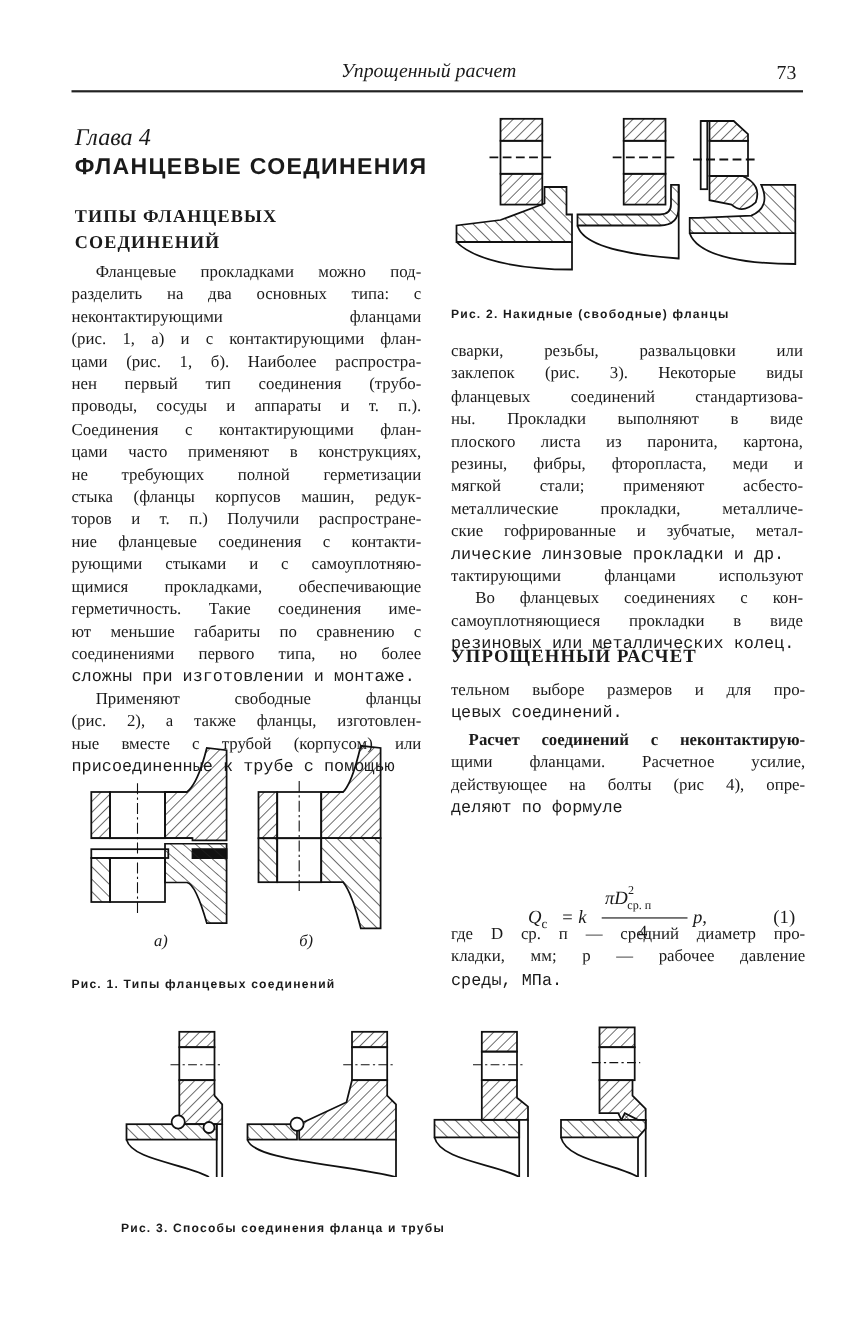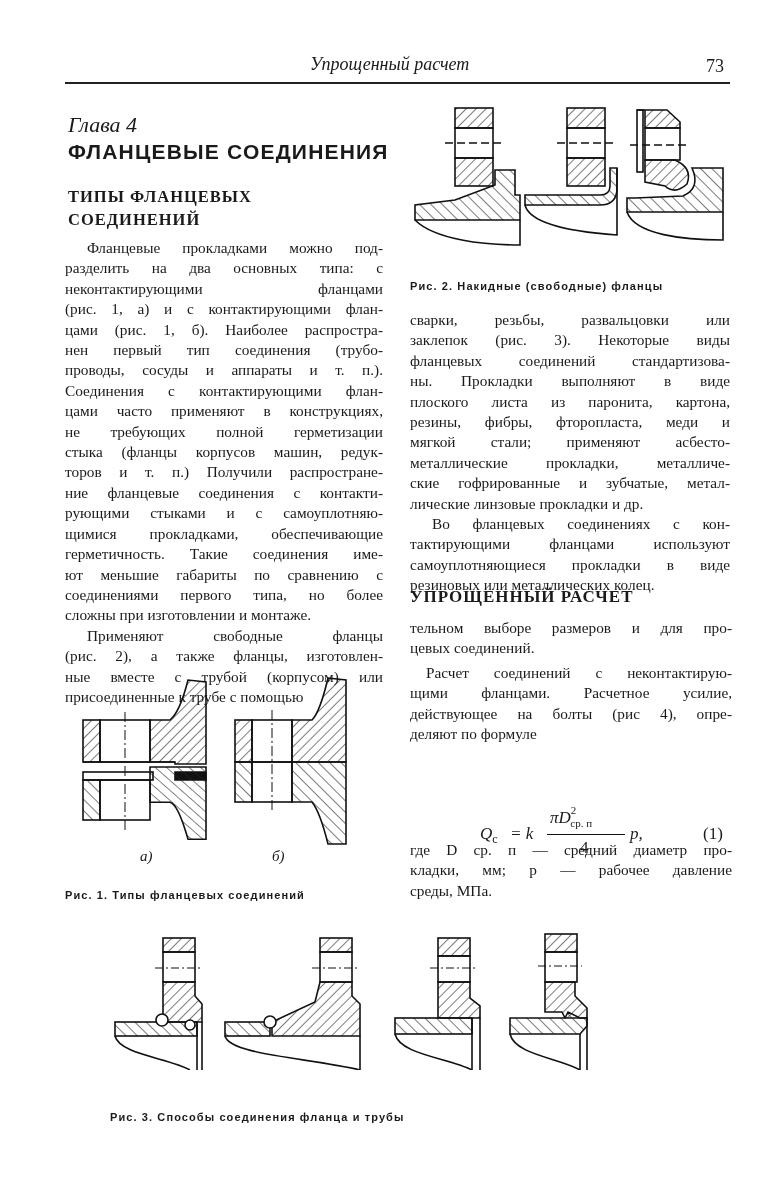--- a/index.html
+++ b/index.html
@@ -12,21 +12,21 @@
   .rh-rule { position:absolute; left:65px; top:30px; width:665px; height:1.5px; background:#222; }
 
   .chapter { left:68px; top:112px; font-style:italic; font-size:22px; }
   .chapter-title { left:68px; top:140px; font-family:"Liberation Sans","DejaVu Sans",sans-serif; font-weight:bold; font-size:21px; letter-spacing:1.2px; }
   .h2 { font-family:Liberation Serif, serif; font-weight:bold; font-size:16.5px; letter-spacing:1px; line-height:23px; }
   .sec1 { left:68px; top:185px; width:320px; }
   .sec2 { left:410px; top:585px; width:330px; font-size:17px; }
 
   .col { font-size:15.3px; line-height:20.4px; text-align:justify; }
   .col .line { display:block; text-align:justify; text-align-last:justify; white-space:nowrap; }
-  .col .last { text-align-last:left; }
+  .col .last { text-align-last:left;font-family:Liberation Mono, monospace; }
   .left-col { left:65px; top:238px; width:318px; }
   .right-col-a { left:410px; top:310px; width:320px; }
   .right-col-b { left:410px; top:618px; width:322px; }
 
   .caption { font-family:"Liberation Sans","DejaVu Sans",sans-serif; font-weight:bold; font-size:11px; letter-spacing:1.1px; }
   .cap1 { left:65px; top:889px; }
   .cap2 { left:410px; top:280px; }
   .cap3 { left:110px; top:1111px; }
 
   .fig-label { font-style:italic; font-size:15px; }
@@ -117,31 +117,31 @@
     <span class="line">сварки, резьбы, развальцовки или</span>
     <span class="line">заклепок (рис. 3). Некоторые виды</span>
     <span class="line">фланцевых соединений стандартизова-</span>
     <span class="line">ны. Прокладки выполняют в виде</span>
     <span class="line">плоского листа из паронита, картона,</span>
     <span class="line">резины, фибры, фторопласта, меди и</span>
     <span class="line">мягкой стали; применяют асбесто-</span>
     <span class="line">металлические прокладки, металличе-</span>
     <span class="line">ские гофрированные и зубчатые, метал-</span>
     <span class="line last">лические линзовые прокладки и др.</span>
+    <span class="line">тактирующими фланцами используют</span>
     <span class="line" style="text-indent: 22px;">Во фланцевых соединениях с кон-</span>
-    <span class="line">тактирующими фланцами используют</span>
     <span class="line">самоуплотняющиеся прокладки в виде</span>
     <span class="line last">резиновых или металлических колец.</span>
   </div>
 
 <div class="abs h2 sec2">УПРОЩЕННЫЙ РАСЧЕТ</div>
 <div class="abs col right-col-b" id="calccol">
     <span class="line">тельном выборе размеров и для про-</span>
     <span class="line last">цевых соединений.</span>
-    <span class="line" style="text-indent: 16px; font-weight: normal; margin-top: 4px;">Расчет соединений с неконтактирую-</span>
+    <span class="line" style="text-indent: 16px; font-weight: bold; margin-top: 4px;">Расчет соединений с неконтактирую-</span>
     <span class="line">щими фланцами. Расчетное усилие,</span>
     <span class="line">действующее на болты (рис 4), опре-</span>
     <span class="line last">деляют по формуле</span>
   </div>
 
 <div class="abs formula">
   <span style="position:absolute;left:0;top:12px;font-style:italic"><span>Q</span><sub style="font-style:normal;font-size:12px">c</sub></span>
   <span style="position:absolute;left:30px;top:12px;font-style:italic">= k</span>
   <span style="position:absolute;left:70px;top:-6px;font-style:italic"><span>πD</span><sup style="font-style:normal;font-size:11px;position:relative;top:-2px">2</sup><sub style="font-style:normal;font-size:11px;margin-left:-6px">ср. п</sub></span>
   <span style="position:absolute;left:67px;top:22px;width:78px;height:1.3px;background:#111"></span>

